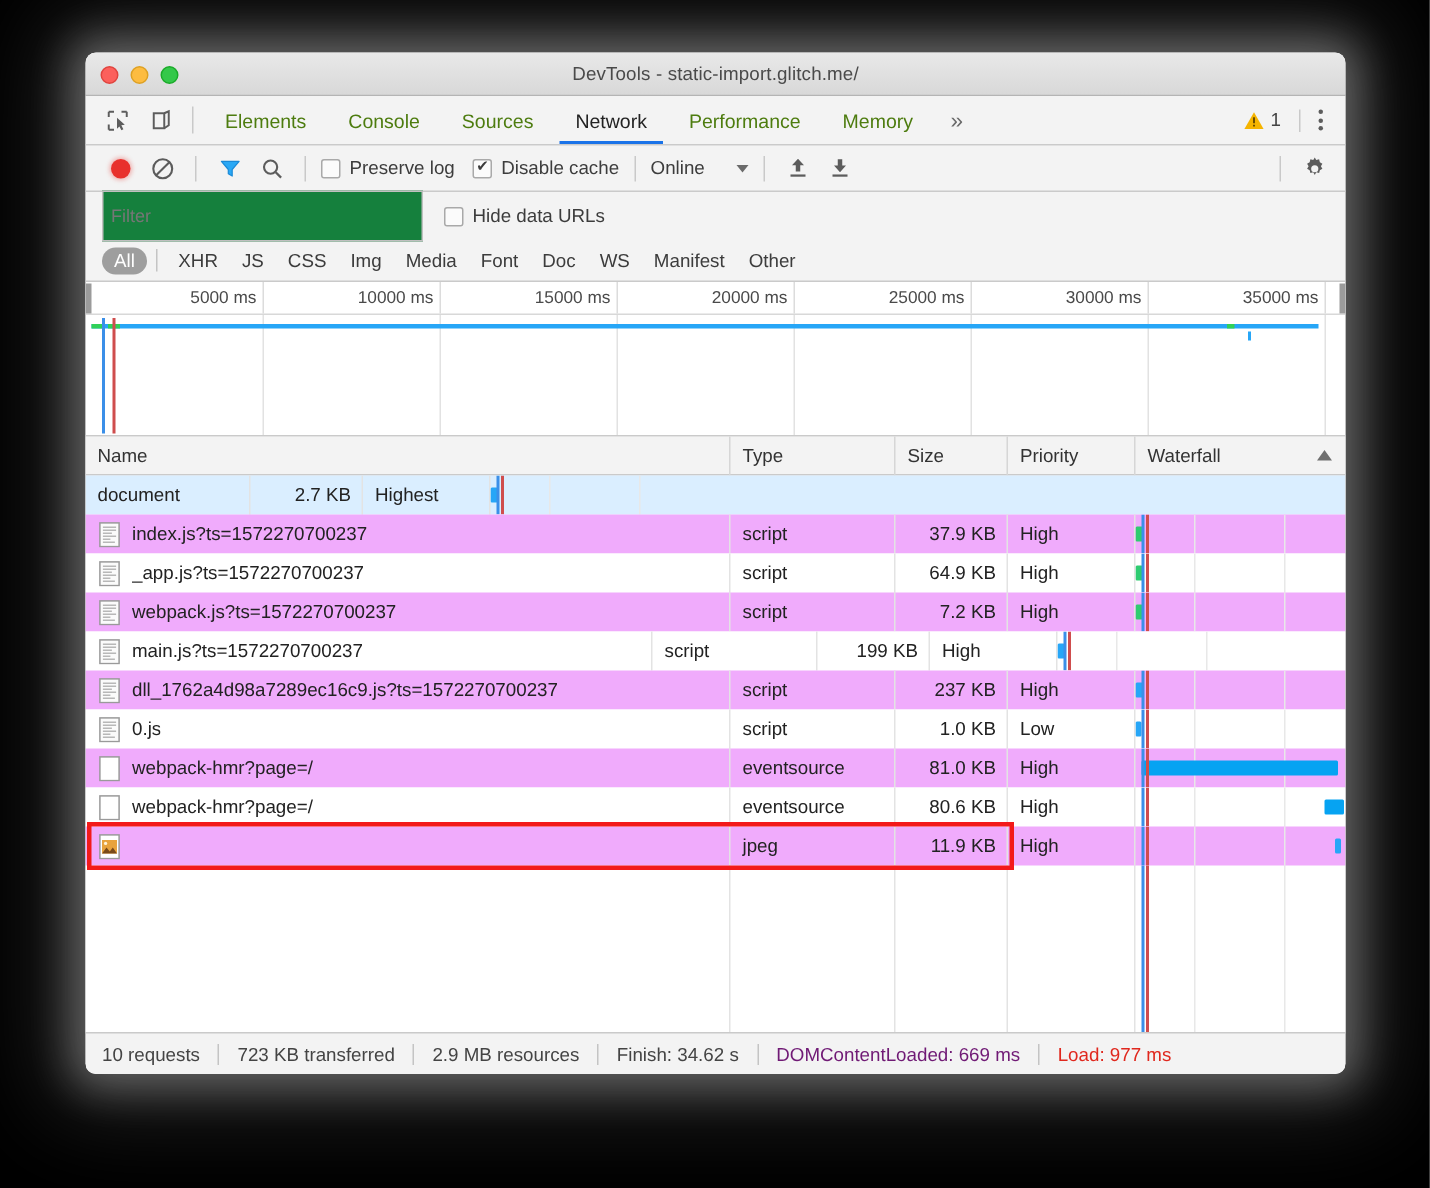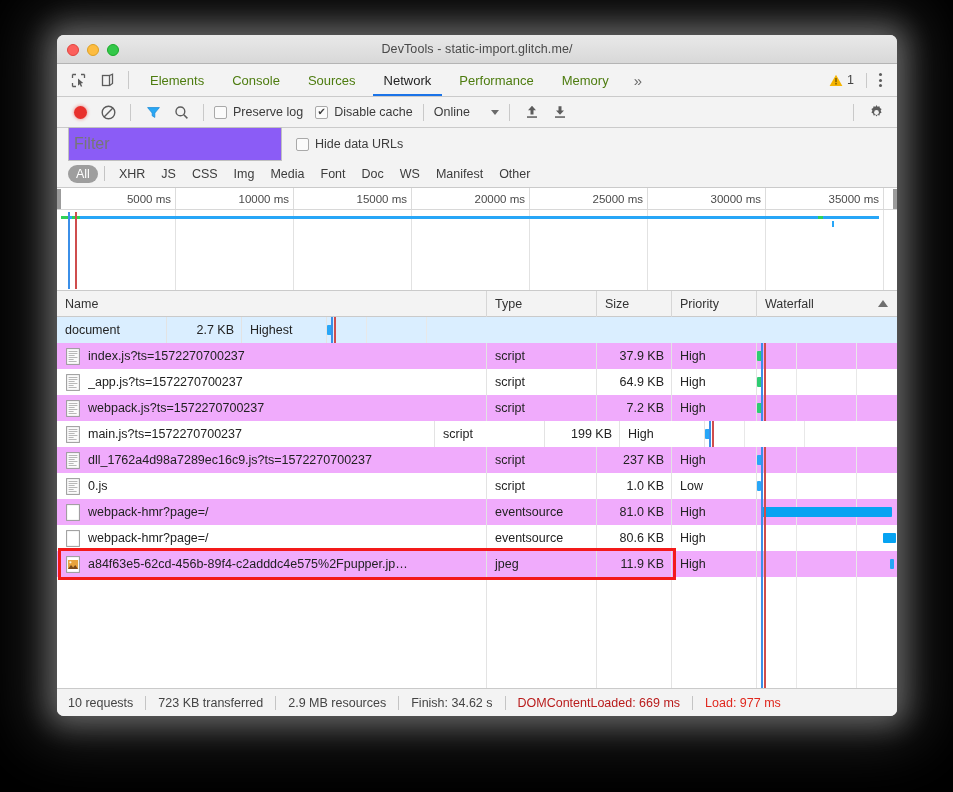--- a/index.html
+++ b/index.html
@@ -104,22 +104,22 @@
   
   #filterbar {
     height: 32px;
     background: #f3f3f3;
     display: flex; align-items: center;
     padding: 0 11px;
     gap: 14px;
   }
   #filter-input {
     width: 214px; height: 20px;
-    border: 1px solid #c0c0c0; background: #8b5cf6;
-    font-size: 16px; color: #222;
+    border: 1px solid #c0c0c0; background: #15803d;
+    font-size: 12px; color: #222;
     padding: 16px 5px;
     font-family: "Liberation Sans", sans-serif;
     outline: none;
   }
   #filter-input::placeholder { color: #767676; }
 
   
   #typefilters {
     height: 28px;
     background: #f3f3f3;
@@ -225,21 +225,21 @@
     border-top: 1px solid #cacaca;
     display: flex; align-items: center;
     padding: 0 11px;
     font-size: 12.5px; color: #444;
     white-space: nowrap;
     overflow: hidden;
   }
   .sb-item { padding: 0 12px; }
   .sb-item:first-child { padding-left: 0; }
   .sb-sep { width: 1px; height: 14px; background: #c4c4c4; }
-  .sb-dcl { color: #b91c1c; }
+  .sb-dcl { color: #701a75; }
   .sb-load { color: #e0281e; }
 </style>
 </head>
 <body>
 
 <div id="window">
 
   <div id="titlebar">
     <div id="traffic">
       <span class="tl red"></span>
@@ -675,21 +675,20 @@
           </div>
         </div>
         <div class="row even">
           <div class="cell name sep" style="width:430px">
             <svg class="ficon" viewBox="0 0 14 17">
               <rect x="0.6" y="0.6" width="12.8" height="15.8" fill="#fff" stroke="#9a9a9a" stroke-width="1"></rect>
               <rect x="2" y="4" width="10" height="9" fill="#e8a33d"></rect>
               <path d="M2 13l3-4 2.2 2.6L9.2 9l2.8 4z" fill="#7a4a1a"></path>
               <circle cx="4.4" cy="6.3" r="1.1" fill="#fff4d8"></circle>
             </svg>
-            <span class="fname">a84f63e5-62cd-456b-89f4-c2adddc4e575%2Fpupper.jp…</span>
           </div>
           <div class="cell sep" style="width:110px">
             <span>jpeg</span>
           </div>
           <div class="cell num sep" style="width:75px">
             <span>11.9 KB</span>
           </div>
           <div class="cell sep" style="width:85px">
             <span>High</span>
           </div>

